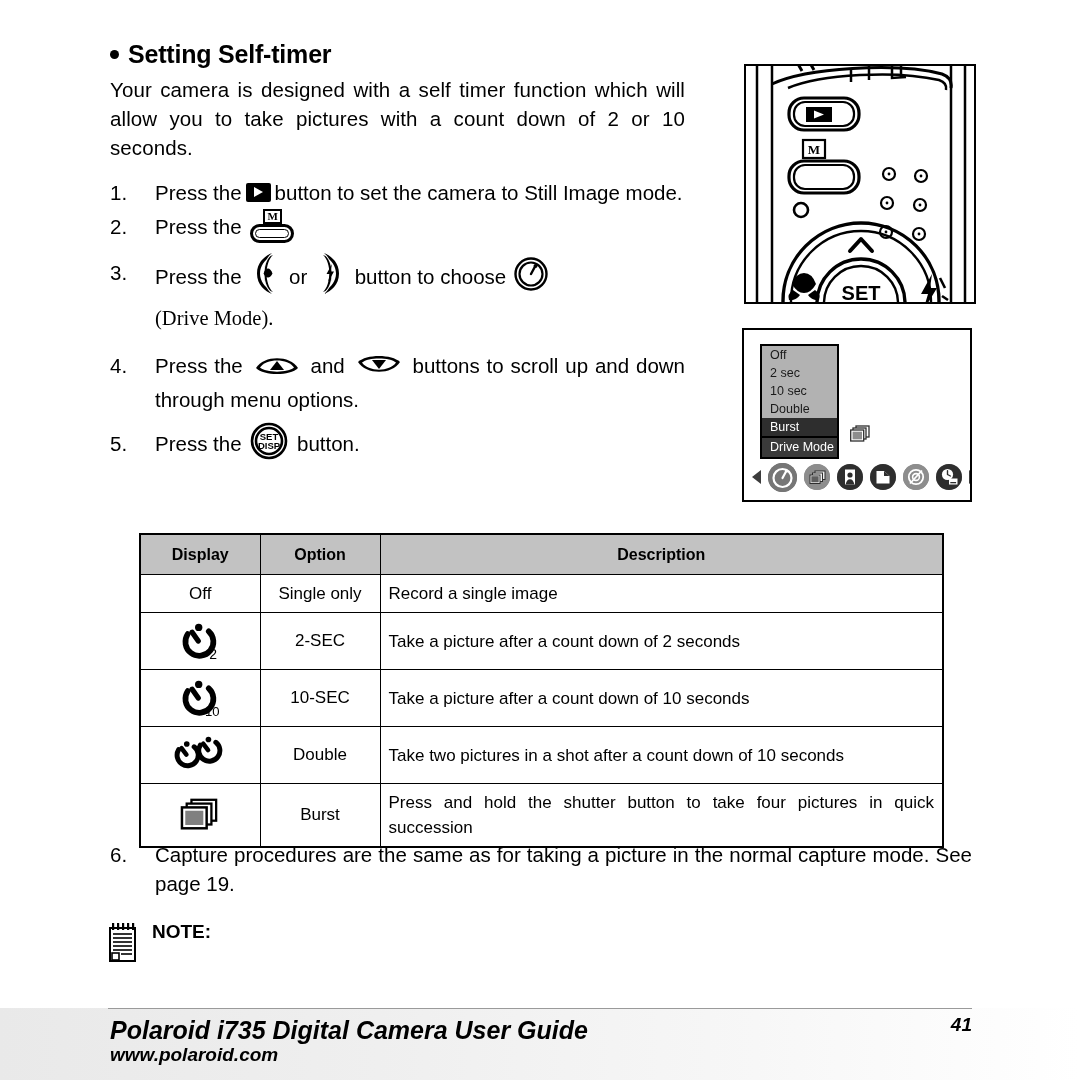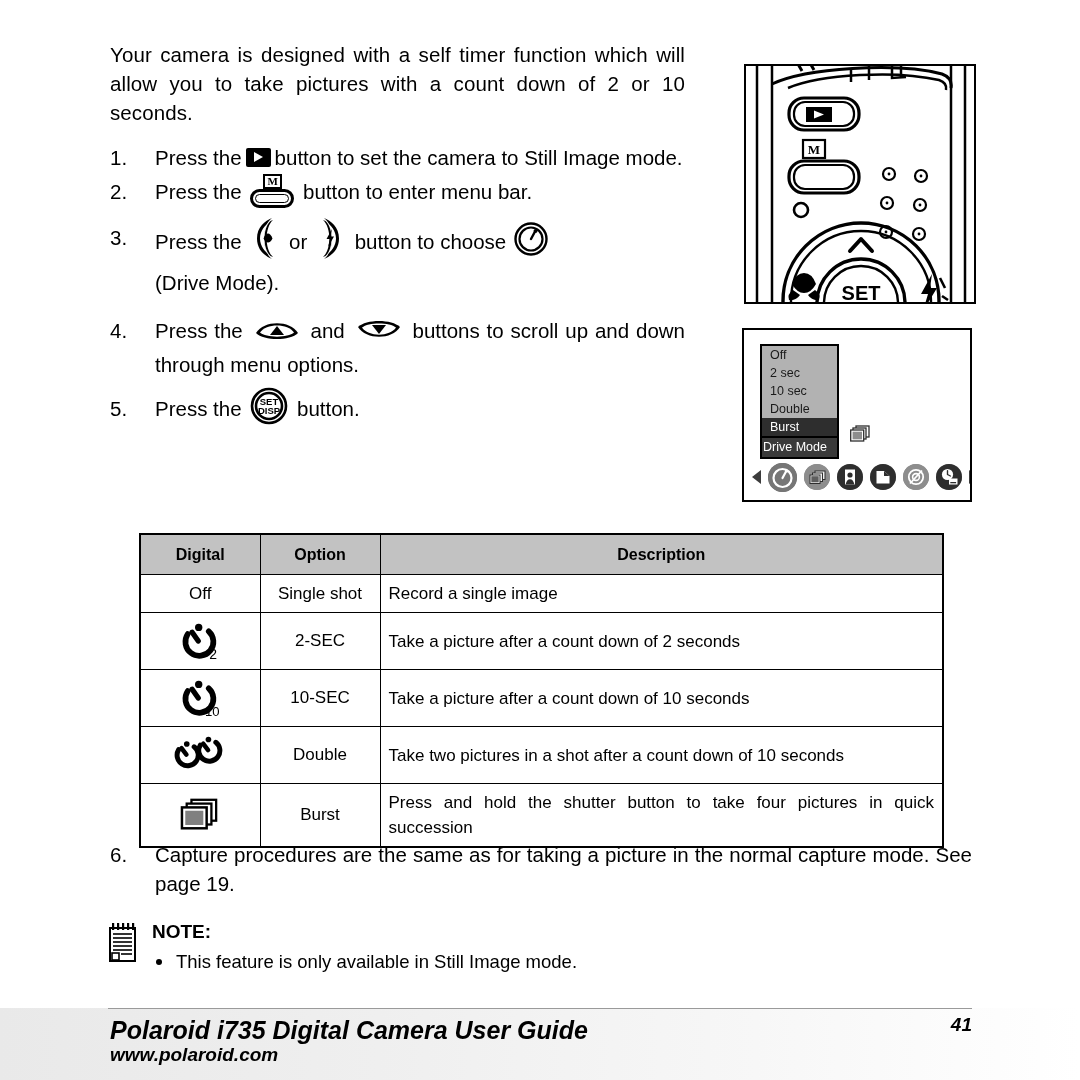--- a/index.html
+++ b/index.html
@@ -193,21 +193,21 @@
     color: #1a1a1a;
     white-space: nowrap;
   }
   .lcd-menu .opt.sel {
     background: #2e2e2e;
     color: #ffffff;
   }
   .lcd-menu .title {
     font-size: 12.5px;
     line-height: 19px;
-    padding-left: 1px;
+    padding-left: 8px;
     background: #3a3a3a;
     color: #ffffff;
     border-top: 2px solid #000;
     white-space: nowrap;
   }
   .lcd-burst-icon {
     position: absolute;
     left: 106px; top: 95px;
     width: 20px; height: 17px;
   }
@@ -358,41 +358,44 @@
     font-style: italic;
   }
 </style>
 </head>
 <body>
 
 <div id="page">
 
   <div class="left-col">
 
+    <h1 class="heading">
+      <span class="bullet"></span>
+      <span>Setting Self-timer</span>
+    </h1>
 
     <p class="intro">Your camera is designed with a self timer function which will allow you to take pictures with a count down of 2 or 10 seconds.</p>
 
     <div class="steps">
 
       <div class="step">
         <div class="num">1.</div>
         <div class="body">
           <span>Press the</span><span class="ic ic-playback"></span><span>button to set the camera to Still Image mode.</span>
         </div>
       </div>
 
       <div class="step tall">
         <div class="num">2.</div>
         <div class="body nojust">
           <span>Press the</span>
           <span class="ic ic-mbtn">
             <span class="mtab">M</span>
             <span class="pill"></span>
           </span>
-          <span>button to enter menu bar.</span>
         </div>
       </div>
 
       <div class="step tall" style="margin-top:10px;">
         <div class="num">3.</div>
         <div class="body">
           <span>Press the</span>
           <span class="ic ic-side">
             <svg viewBox="0 0 28 45" width="28" height="45" aria-hidden="true">
               <path d="M21 2 C10 10 10 35 21 43 C14 40 6 34 6 22.5 C6 11 14 5 21 2 Z" fill="#000"></path>
@@ -412,21 +415,21 @@
             </svg>
           </span>
           <span>button to choose</span>
           <span class="ic ic-timer-circle">
             <svg viewBox="0 0 34 34" width="34" height="34" aria-hidden="true">
               <circle cx="17" cy="17" r="15.5" fill="none" stroke="#000" stroke-width="2.4"></circle>
               <circle cx="17" cy="17" r="11.5" fill="none" stroke="#000" stroke-width="2.2"></circle>
               <path d="M17 17 L20.5 10.5" stroke="#000" stroke-width="2.4" stroke-linecap="round"></path>
               <circle cx="21.5" cy="9" r="2" fill="#000"></circle>
             </svg>
-          </span><span style="display:block;">(Drive Mode).</span>
+          </span><span style="display:block;font-family:Liberation Serif, serif;">(Drive Mode).</span>
         </div>
       </div>
 
       <div class="step tall" style="margin-top:14px;">
         <div class="num">4.</div>
         <div class="body">
           <span>Press the</span>
           <span class="ic ic-ud">
             <svg viewBox="0 0 46 26" width="46" height="26" aria-hidden="true">
               <path d="M2 16 C10 3 36 3 44 16 C36 24 10 24 2 16 Z" fill="#000"></path>
@@ -606,30 +609,30 @@
         </svg>
       </span>
 
       <span class="arrow right"></span>
     </div>
   </div>
 
   <table class="spec-table">
     <thead>
       <tr>
-        <th class="col-display">Digital</th>
+        <th class="col-display">Display</th>
         <th class="col-option">Option</th>
         <th class="col-desc" style="text-align:center;">Description</th>
       </tr>
     </thead>
     <tbody>
 
       <tr>
         <td class="col-display">Off</td>
-        <td class="col-option">Single shot</td>
+        <td class="col-option">Single only</td>
         <td class="col-desc nojust">Record a single image</td>
       </tr>
 
       <tr>
         <td class="col-display">
           <div class="cell-icon">
             <svg viewBox="0 0 52 48" width="46" height="42" aria-hidden="true">
               <path d="M12 16 A16 16 0 1 0 36 13" fill="none" stroke="#000" stroke-width="6.5" stroke-linecap="round"></path>
               <path d="M24 24 L17 14" stroke="#000" stroke-width="6" stroke-linecap="round"></path>
               <circle cx="24.5" cy="8.5" r="4.2" fill="#000"></circle>
@@ -713,21 +716,20 @@
         <line x1="13" y1="31" x2="24" y2="31" stroke="#000" stroke-width="1.6"></line>
         <rect x="4" y="0" width="2.2" height="7" fill="#000"></rect>
         <rect x="9" y="0" width="2.2" height="7" fill="#000"></rect>
         <rect x="14" y="0" width="2.2" height="7" fill="#000"></rect>
         <rect x="19" y="0" width="2.2" height="7" fill="#000"></rect>
         <rect x="24" y="0" width="2.2" height="7" fill="#000"></rect>
       </svg>
     </div>
     <div class="note-title">NOTE:</div>
     <ul class="note-list">
-      <li>This feature is only available in Still Image mode.</li>
     </ul>
   </div>
 
   <div class="footer">
     <div class="rule"></div>
     <div class="line1">Polaroid i735 Digital Camera User Guide</div>
     <div class="pagenum">41</div>
     <div class="line2">www.polaroid.com</div>
   </div>
 

